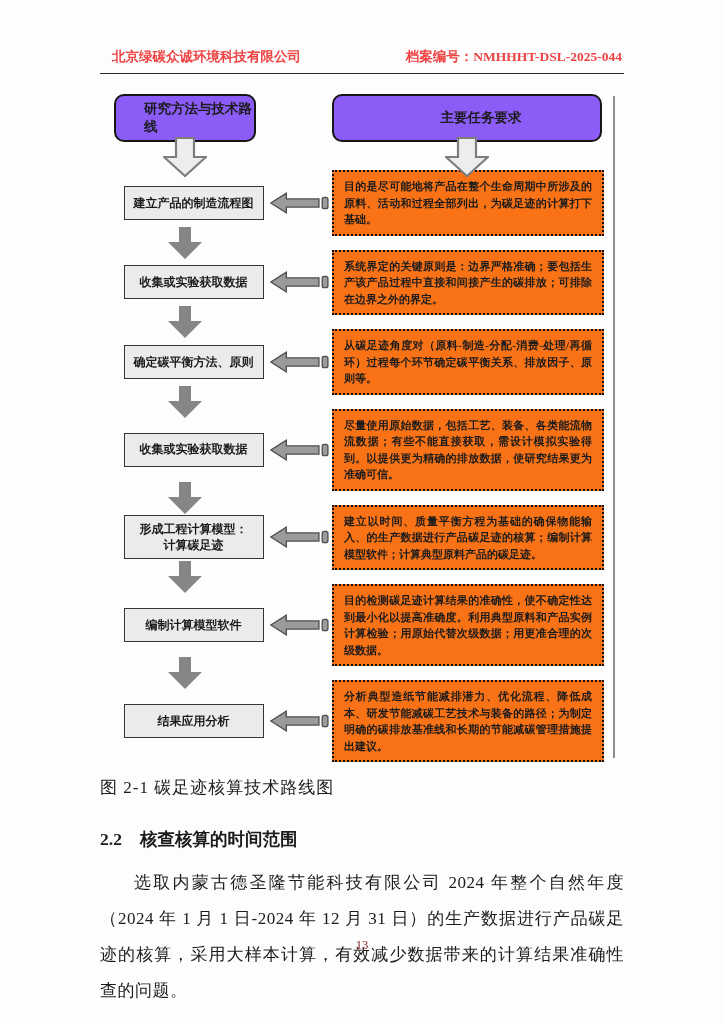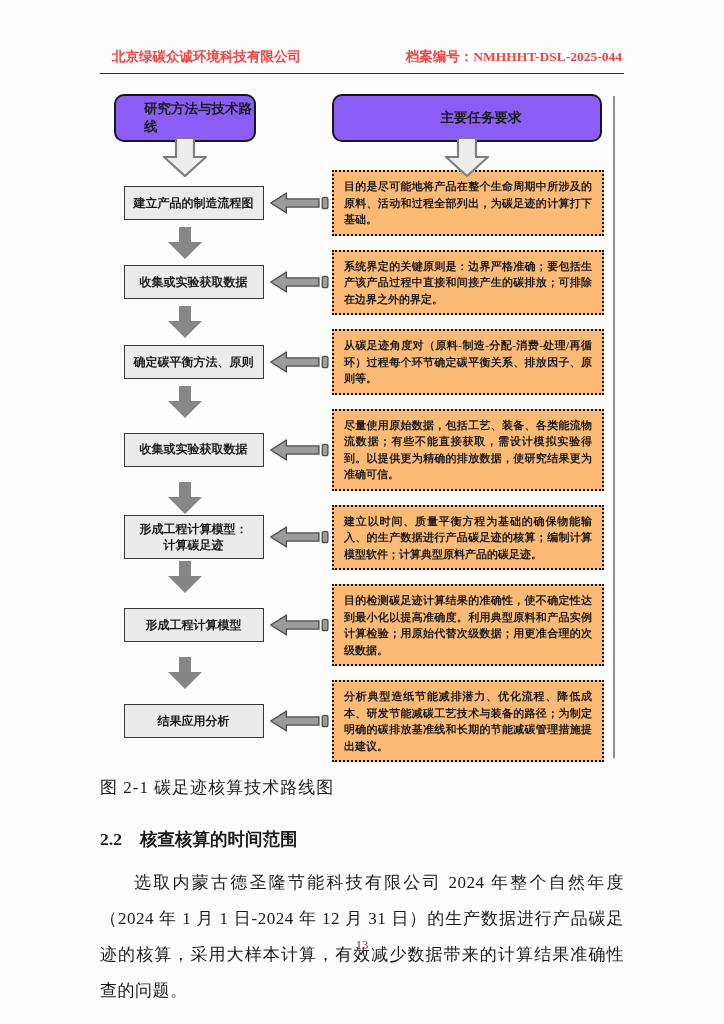--- a/index.html
+++ b/index.html
@@ -43,21 +43,21 @@
     width: 140px; min-height: 34px; padding: 5px 6px;
     background: #ebebeb; border: 1.5px solid #363636;
     display: flex; align-items: center; justify-content: center; text-align: center;
     font-size: 12px; font-weight: bold; line-height: 1.35;
     white-space: pre-line;
     font-family: "Liberation Sans", "DejaVu Sans", sans-serif;
     margin-left: 17px;
   }
   .task-box {
     width: calc(100% - 20px);
-    border: 2px dotted #111; background: #fdba74;
+    border: 2px dotted #111; background: #f97316;
     padding: 6px 10px;
     font-size: 11px; line-height: 1.5; font-weight: 600;
     text-align: justify;
   }
 
   .fc-connector { position: relative; height: 14px; }
   .fc-connector .down-solid { position: absolute; left: 68px; top: -9px; }
   .fc-header-connector { position: relative; height: 28px; }
   .fc-header-connector .down-hollow-left  { position: absolute; left: 63px;  top: -5px; }
   .fc-header-connector .down-hollow-right { position: absolute; left: 345px; top: -5px; }
@@ -200,21 +200,21 @@
       </div>
     </div>
     <div class="fc-connector">
       <svg class="down-solid" width="34" height="32" viewBox="0 0 34 32">
           <polygon points="11,0 23,0 23,15 34,15 17,32 0,15 11,15" fill="#868686"></polygon>
         </svg>
     </div>
 
     <div class="fc-row">
       <div class="cell-left">
-        <div class="step-box">形成工程计算模型</div>
+        <div class="step-box">编制计算模型软件</div>
       </div>
       <div class="cell-arrow">
         <svg width="76" height="34" viewBox="0 0 76 34">
             <polygon points="20,5 20,12 60,12 60,22 20,22 20,29 1,17" fill="#9b9b9b" stroke="#4d4d4d" stroke-width="1.6"></polygon>
             <rect x="64" y="10" width="7" height="14" rx="2.5" fill="#9b9b9b" stroke="#4d4d4d" stroke-width="1.6"></rect>
           </svg>
       </div>
       <div class="cell-right">
         <div class="task-box">目的检测碳足迹计算结果的准确性，使不确定性达到最小化以提高准确度。利用典型原料和产品实例计算检验；用原始代替次级数据；用更准合理的次级数据。</div>
       </div>

